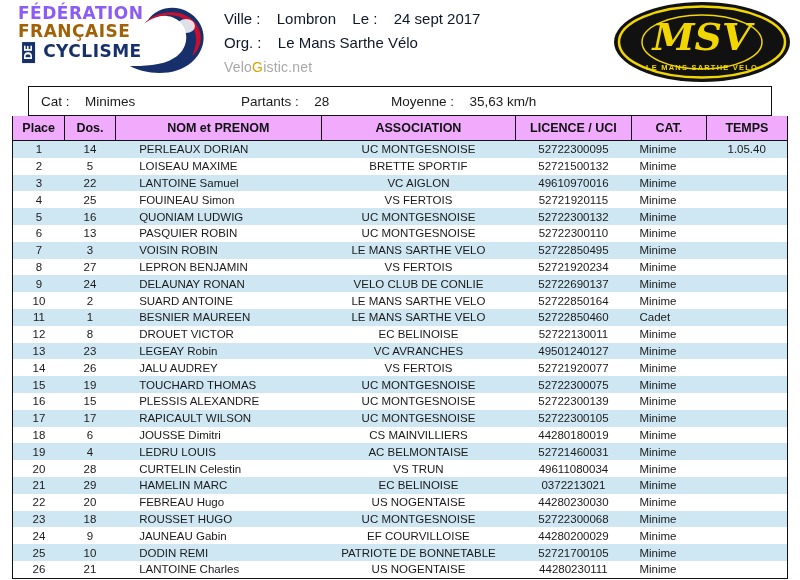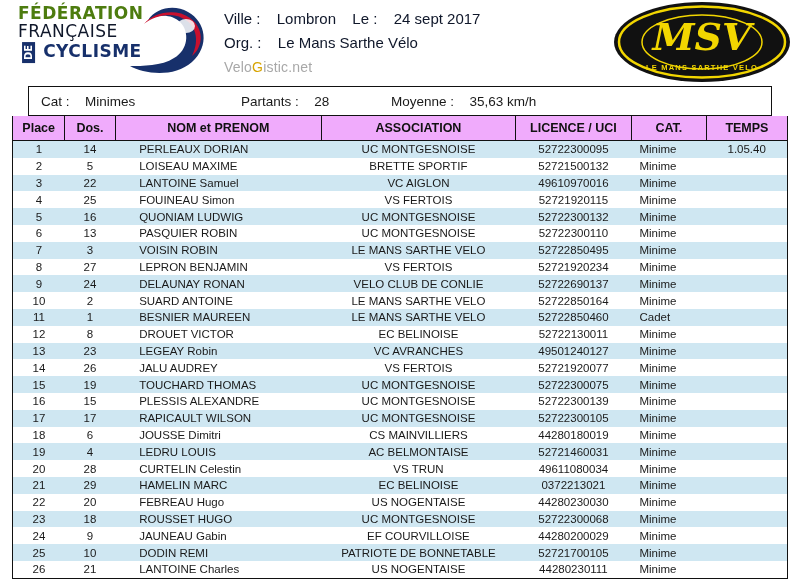--- a/index.html
+++ b/index.html
@@ -39,28 +39,28 @@
   .ffc-text {
     position: relative;
     z-index: 3;
     line-height: 1.06;
   }
   .ffc-l1 {
     font-family: "DejaVu Sans", sans-serif;
     font-weight: bold;
     font-size: 17px;
     letter-spacing: 0.5px;
-    color: #4d7c0f;
+    color: #8b5cf6;
   }
   .ffc-l2 {
     font-family: "DejaVu Sans", sans-serif;
-    font-weight: normal;
+    font-weight: bold;
     font-size: 17px;
     letter-spacing: 0.5px;
-    color: #0f172a;
+    color: #a16207;
   }
   .ffc-l3 {
     margin-top: 2px;
     display: flex;
     align-items: center;
   }
   .ffc-de {
     background: #17306b;
     color: #ffffff;
     font-family: "DejaVu Sans", sans-serif;

